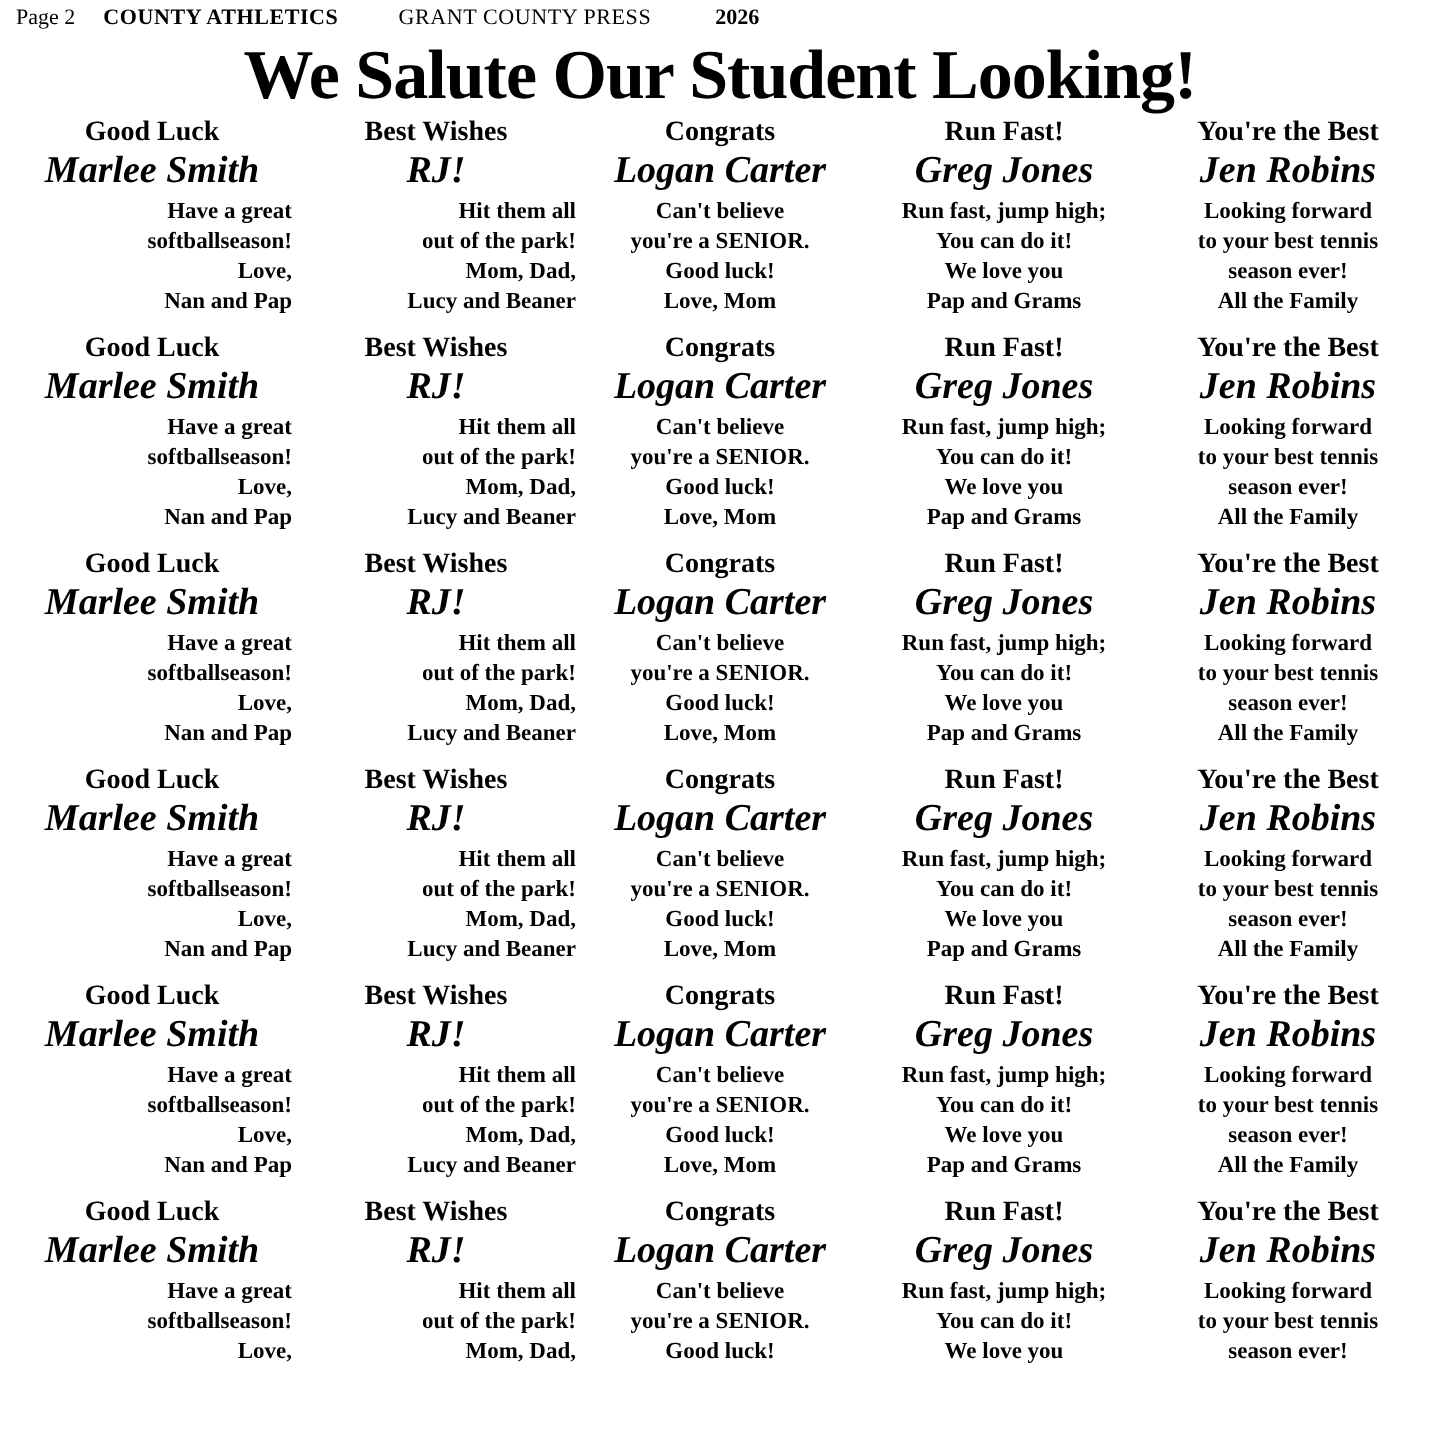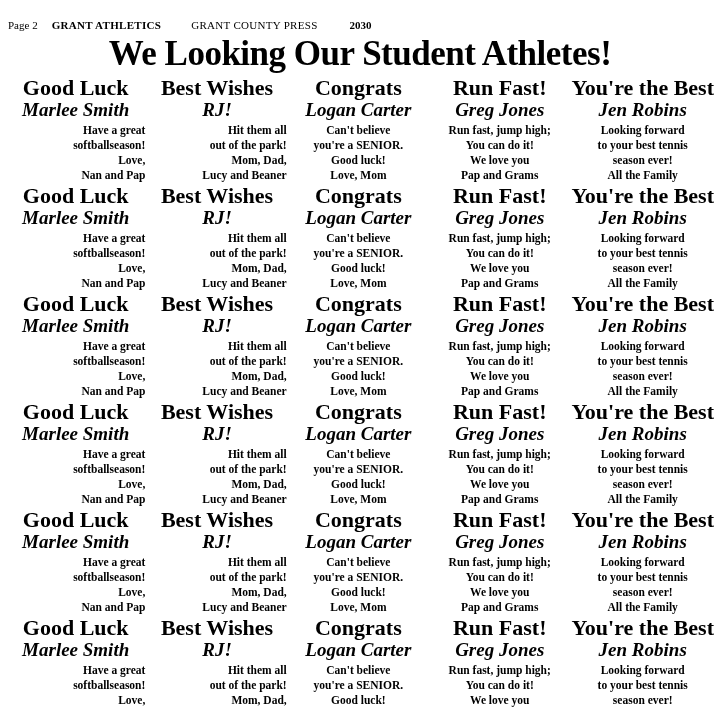--- a/index.html
+++ b/index.html
@@ -12,21 +12,21 @@
     background: #ffffff;
     font-family: "Liberation Serif", serif;
     color: #000000;
     overflow: hidden;
   }
   .page {
     width: 720px;
     height: 696px;
     position: relative;
     box-sizing: border-box;
-    padding: 16px 6px;
+    padding: 0 6px;
   }
   
   .header-strip {
     display: flex;
     align-items: baseline;
     gap: 14px;
     font-family: "Liberation Serif", serif;
     font-size: 11px;
     padding: 3px 2px 0 2px;
     height: 16px;
@@ -79,21 +79,21 @@
   }
   .ad {
     text-align: center;
     padding-top: 5px;
     padding-bottom: 2px;
     height: 108px;
     box-sizing: border-box;
   }
   .ad .greet {
     font-weight: bold;
-    font-size: 22px;
+    font-size: 14px;
     line-height: 1.05;
     white-space: nowrap;
   }
   .ad .name {
     font-weight: bold;
     font-style: italic;
     font-size: 19px;
     line-height: 1.15;
     margin-bottom: 2px;
     white-space: nowrap;
@@ -109,26 +109,26 @@
     padding-left: 16px;
   }
 </style>
 </head>
 <body>
 
 <div class="page">
 
   <div class="header-strip">
     <span class="page-num">Page 2</span>
-    <span class="section">GRANT ATHLETICS</span>
+    <span class="section">COUNTY ATHLETICS</span>
     <span class="paper">GRANT COUNTY PRESS</span>
-    <span class="year">2030</span>
+    <span class="year">2026</span>
   </div>
 
-  <div class="masthead">We Looking Our Student Athletes!</div>
+  <div class="masthead">We Salute Our Student Looking!</div>
 
 
   <div class="grid">
       <div class="ad left-align">
         <div class="greet">Good Luck</div>
         <div class="name">Marlee Smith</div>
         <div class="line">Have a great</div>
         <div class="line">softballseason!</div>
         <div class="line">Love,</div>
         <div class="line">Nan and Pap</div>

